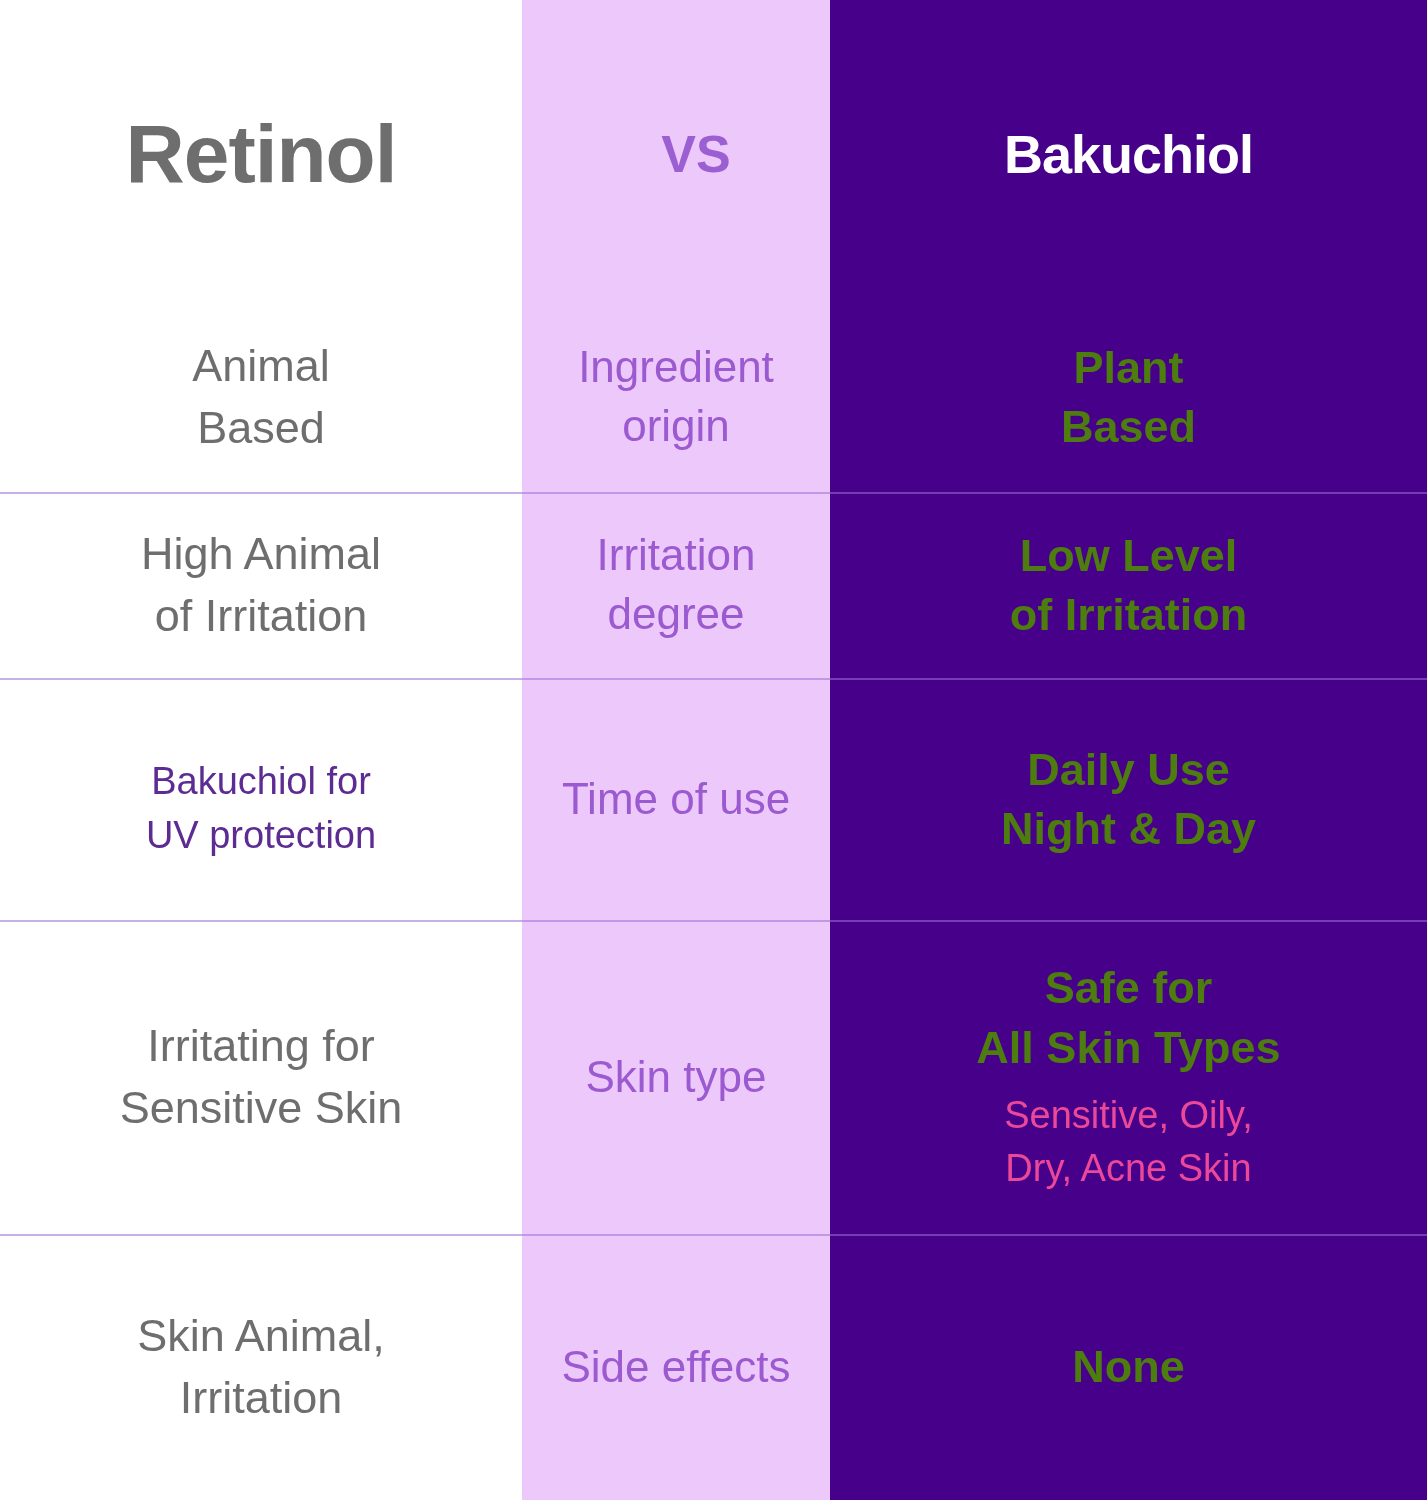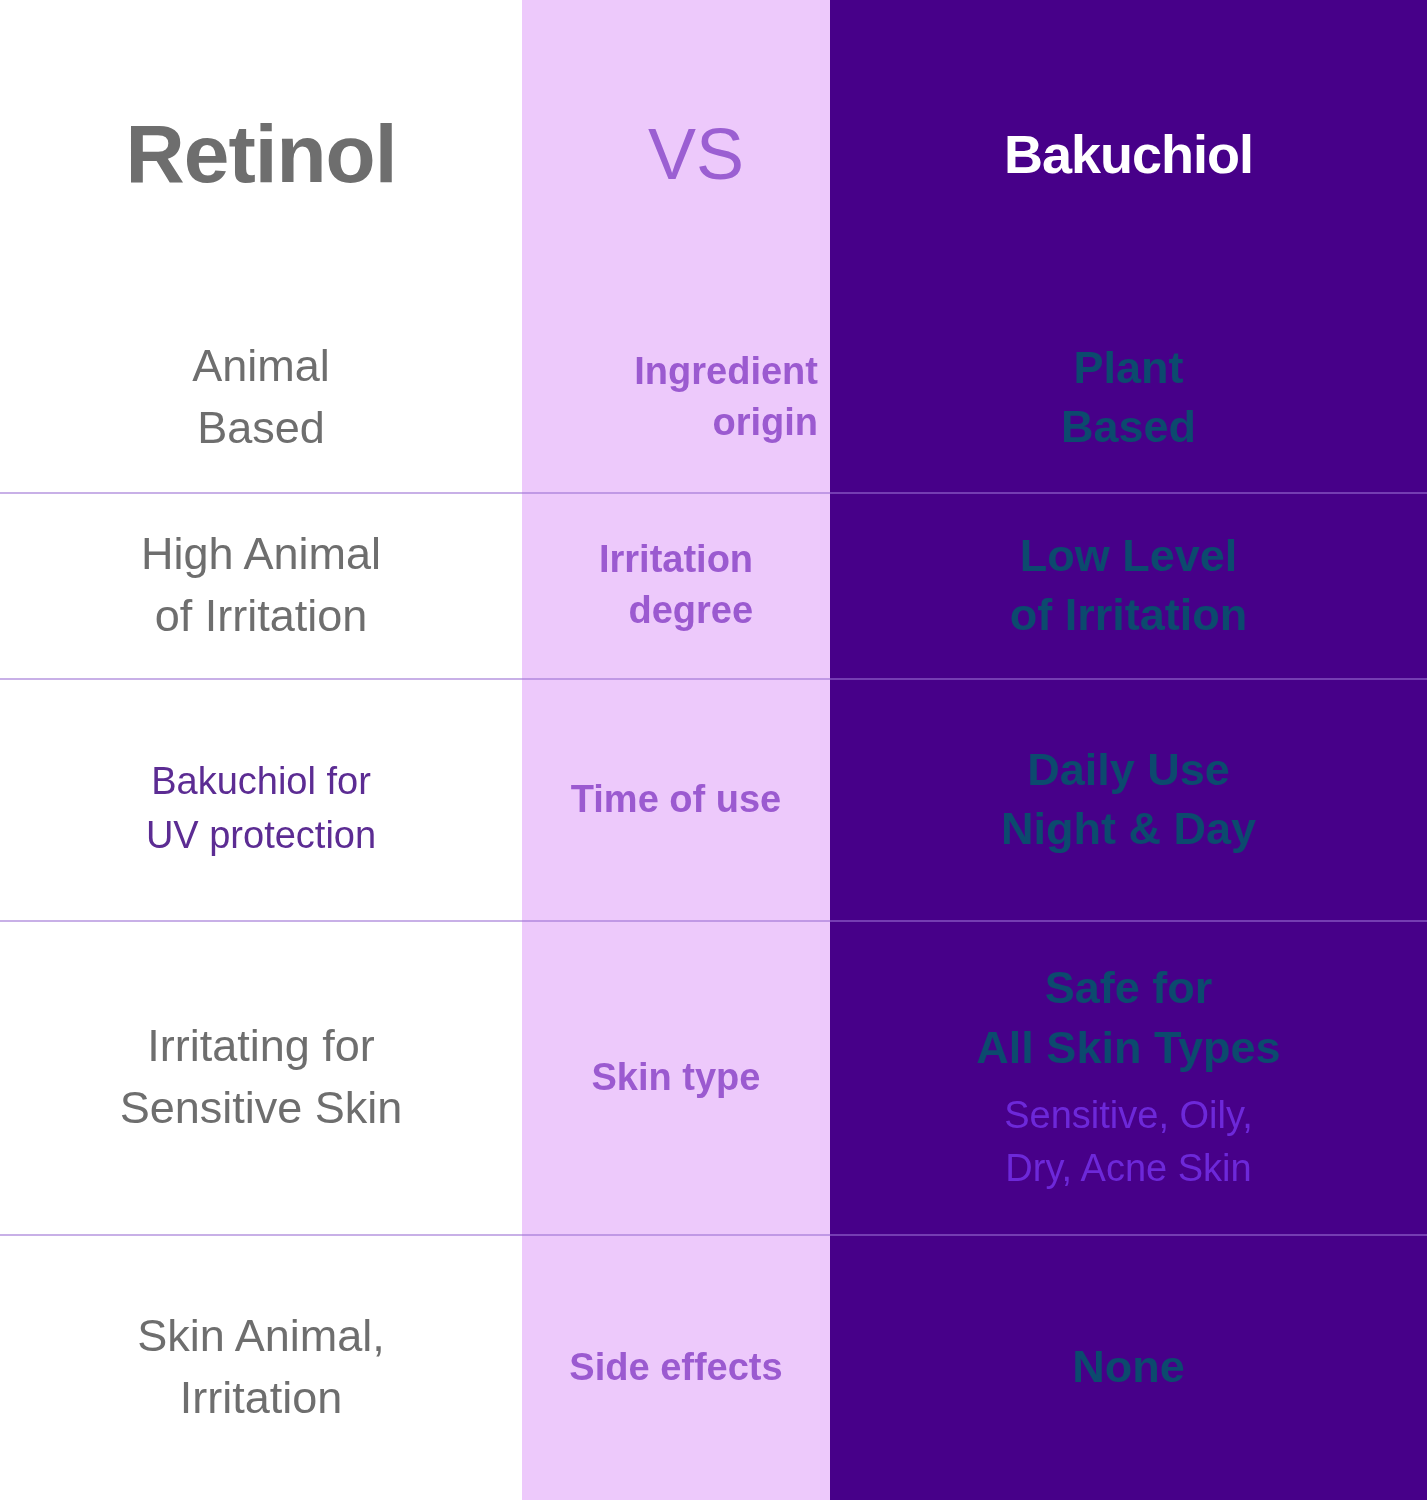--- a/index.html
+++ b/index.html
@@ -64,22 +64,22 @@
 
   
   .h-left {
     font-size:82px;
     font-weight:700;
     color:#6E6E6E;
     letter-spacing:-1px;
     line-height:1;
   }
   .h-mid {
-    font-size:72px;
-    font-weight:400;
+    font-size:52px;
+    font-weight:700;
     color:#9B5FD2;
     letter-spacing:0px;
     line-height:1;
     margin-left:40px;
   }
   .h-right {
     font-size:54px;
     font-weight:700;
     color:#ffffff;
     letter-spacing:-1px;
@@ -96,38 +96,37 @@
   }
   .t-left-note {
     font-size:38px;
     font-weight:300;
     color:#5C2C93;
     line-height:1.42;
     white-space:pre-line;
     margin-top:20px;
   }
   .t-mid {
-    font-size:38px;
-    font-weight:700;
+    font-size:44px;
+    font-weight:400;
     color:#9B5AD0;
     line-height:1.34;
     white-space:pre-line;
-    text-align:right;
   }
   .t-right {
     font-size:45px;
     font-weight:700;
-    color:#0c4a6e;
+    color:#4d7c0f;
     line-height:1.32;
     white-space:pre-line;
   }
   .t-right-note {
     font-size:38px;
     font-weight:400;
-    color:#6d28d9;
+    color:#ec4899;
     line-height:1.4;
     white-space:pre-line;
     margin-top:12px;
   }
 
   
   .hdr-cell { justify-content:center; padding-top:10px; }
 </style>
 </head>
 <body>

